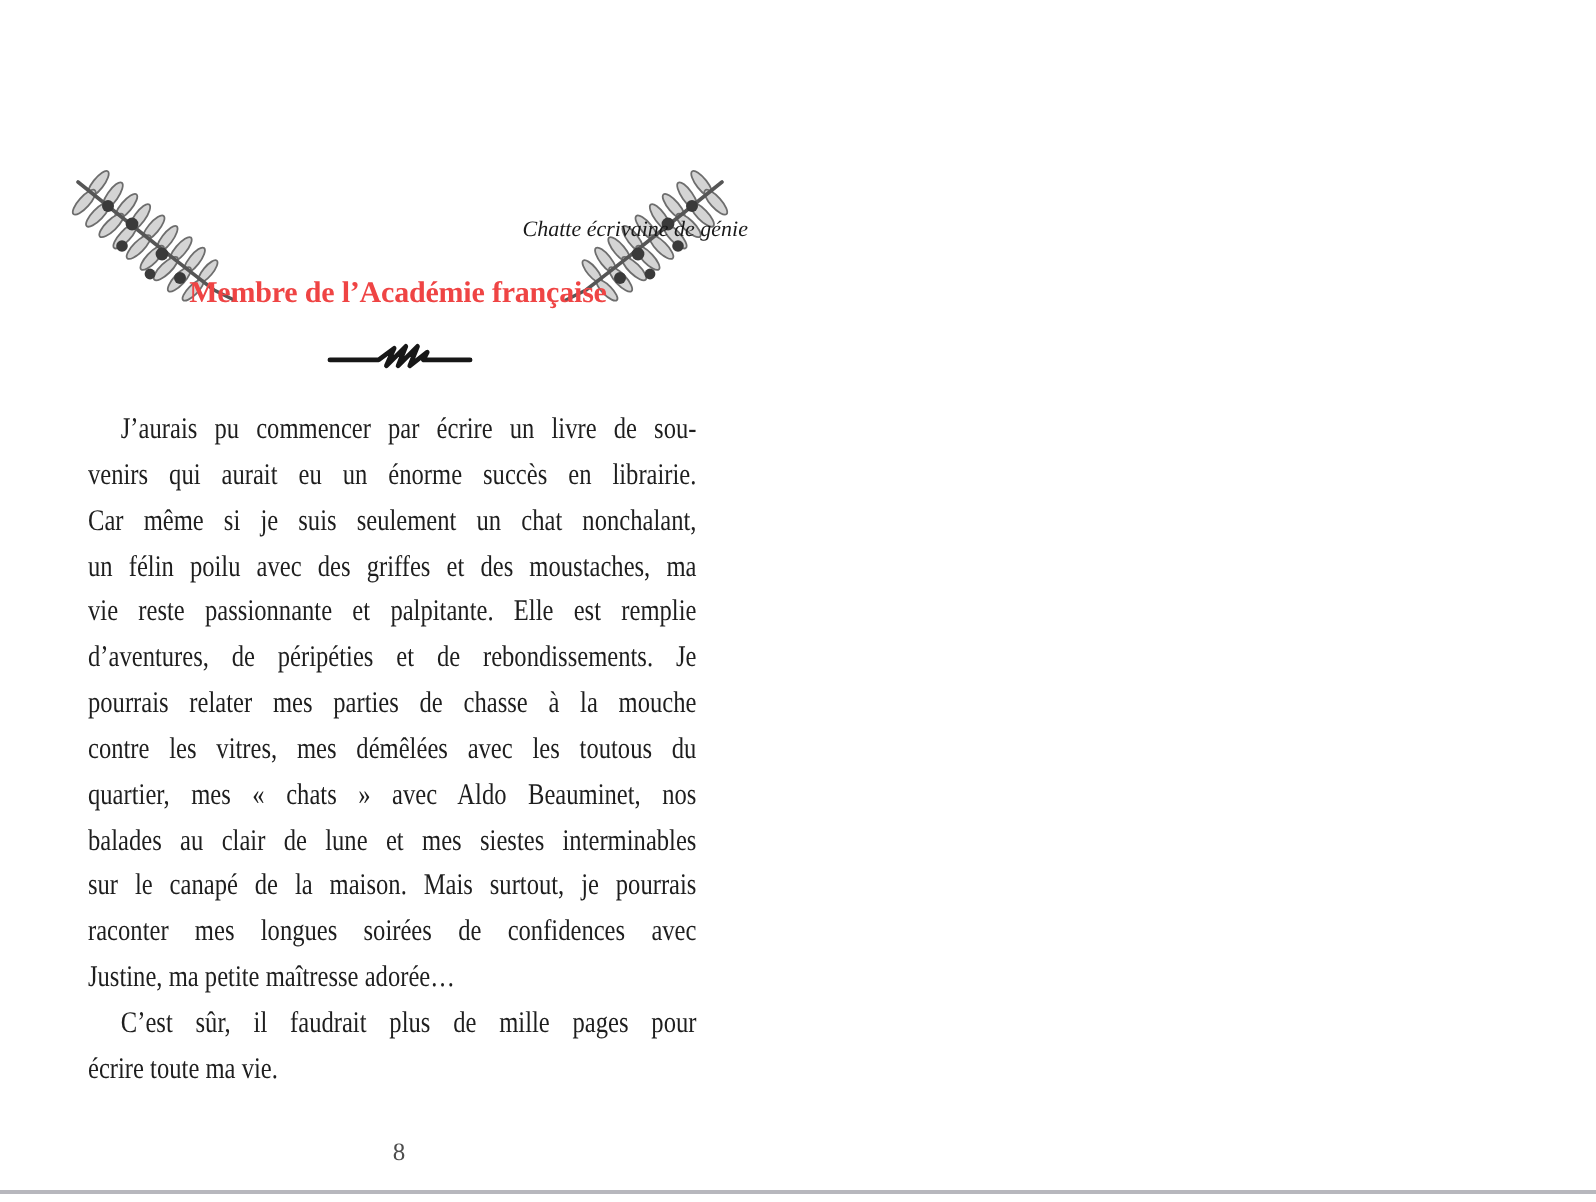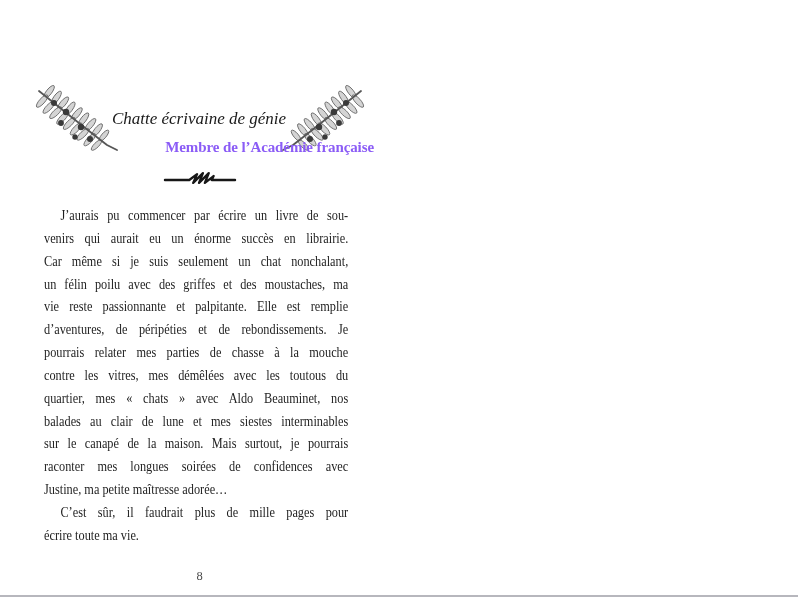--- a/index.html
+++ b/index.html
@@ -14,25 +14,25 @@
   .page-right { left: 399px; }
 
   
   .hdr-title {
     position: absolute; left: 24px; top: 74px; width: 350px;
     text-align: center; font-size: 21px; font-weight: bold; color: #0d0d0d;
     letter-spacing: 0.2px;
   }
   .hdr-subtitle {
     position: absolute; left: 24px; top: 109px; width: 350px;
-    text-align: center; font-size: 17px; font-style: italic; color: #1a1a1a;
+    text-align: right; font-size: 11px; font-style: italic; color: #1a1a1a;
   }
   .hdr-membership {
     position: absolute; left: 24px; top: 139px; width: 350px;
-    text-align: right; font-size: 15px; font-weight: bold; color: #8b5cf6;
+    text-align: center; font-size: 15px; font-weight: bold; color: #ef4444;
     letter-spacing: -0.1px;
   }
   .branch { position: absolute; top: 83px; width: 88px; height: 76px; }
   .branch-left  { left: 33px; }
   .branch-right { left: 279px; }
   .divider { position: absolute; left: 163px; top: 169px; width: 74px; height: 20px; }
 
   
   .textblock {
     position: absolute;

